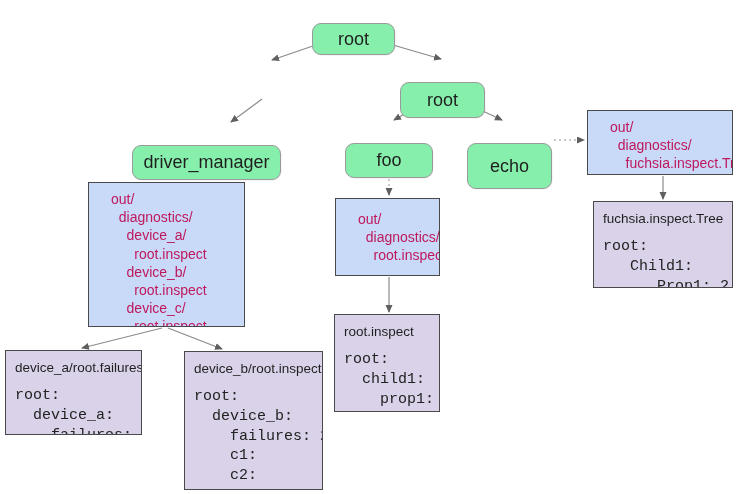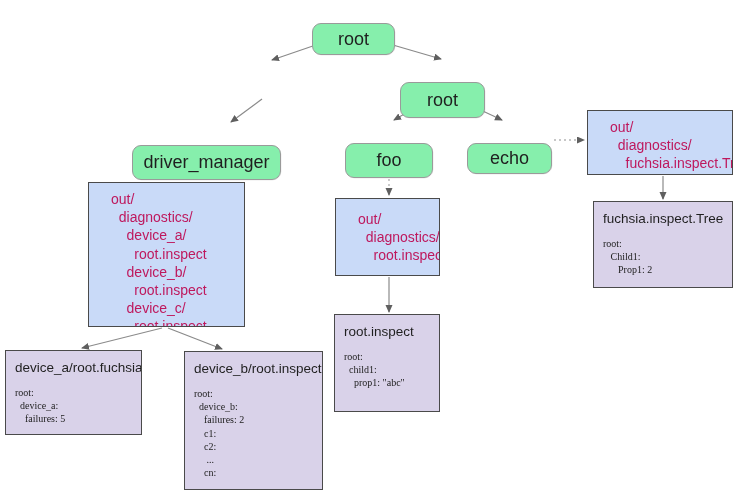--- a/index.html
+++ b/index.html
@@ -50,32 +50,32 @@
     padding: 9px 9px;
     overflow: hidden;
   }
   .inspectbox .ititle {
     font-size: 13.5px;
     color: #1f1f1f;
     margin-bottom: 11px;
     white-space: nowrap;
   }
   .inspectbox .ibody {
-    font-size: 10px;
+    font-size: 15px;
     line-height: 1.32;
     white-space: pre;
-    font-family: Liberation Serif, serif;
+    font-family: Liberation Mono, monospace;
     color: #222222;
   }
   #n-root   { left: 312px; top: 3px;   width: 83px;  height: 32px; }
   #n-bootstrap { left: 217px; top: 63px; width: 91px; height: 35px; }
   #n-core   { left: 400px; top: 62px;  width: 85px;  height: 36px; }
   #n-driver { left: 132px; top: 125px; width: 149px; height: 35px; }
   #n-foo    { left: 345px; top: 123px; width: 88px;  height: 35px; }
-  #n-echo   { left: 467px; top: 123px; width: 85px;  height: 31px; }
+  #n-echo   { left: 467px; top: 123px; width: 85px;  height: 46px; }
   #f-driver { left: 88px;  top: 182px; width: 157px; height: 145px; }
   #f-foo    { left: 335px; top: 198px; width: 105px; height: 78px; padding-top: 11px; }
   #f-echo   { left: 587px; top: 110px; width: 146px; height: 65px; }
   #i-device-a { left: 5px;   top: 350px; width: 137px; height: 85px; }
   #i-device-b { left: 184px; top: 351px; width: 139px; height: 139px; }
   #i-foo      { left: 334px; top: 314px; width: 106px; height: 98px; }
   #i-echo     { left: 593px; top: 201px; width: 140px; height: 87px; }
 </style>
 </head>
 <body>
@@ -117,21 +117,21 @@
     device_c/
       root.inspect</div>
   <div class="filebox" id="f-foo">out/
   diagnostics/
     root.inspect</div>
   <div class="filebox" id="f-echo">out/
   diagnostics/
     fuchsia.inspect.Tree</div>
 
   <div class="inspectbox" id="i-device-a">
-    <div class="ititle">device_a/root.fuchsia</div>
+    <div class="ititle">device_a/root.failures</div>
     <div class="ibody">root:
   device_a:
     failures: 5</div>
   </div>
 
   <div class="inspectbox" id="i-device-b">
     <div class="ititle">device_b/root.inspect</div>
     <div class="ibody">root:
   device_b:
     failures: 2

